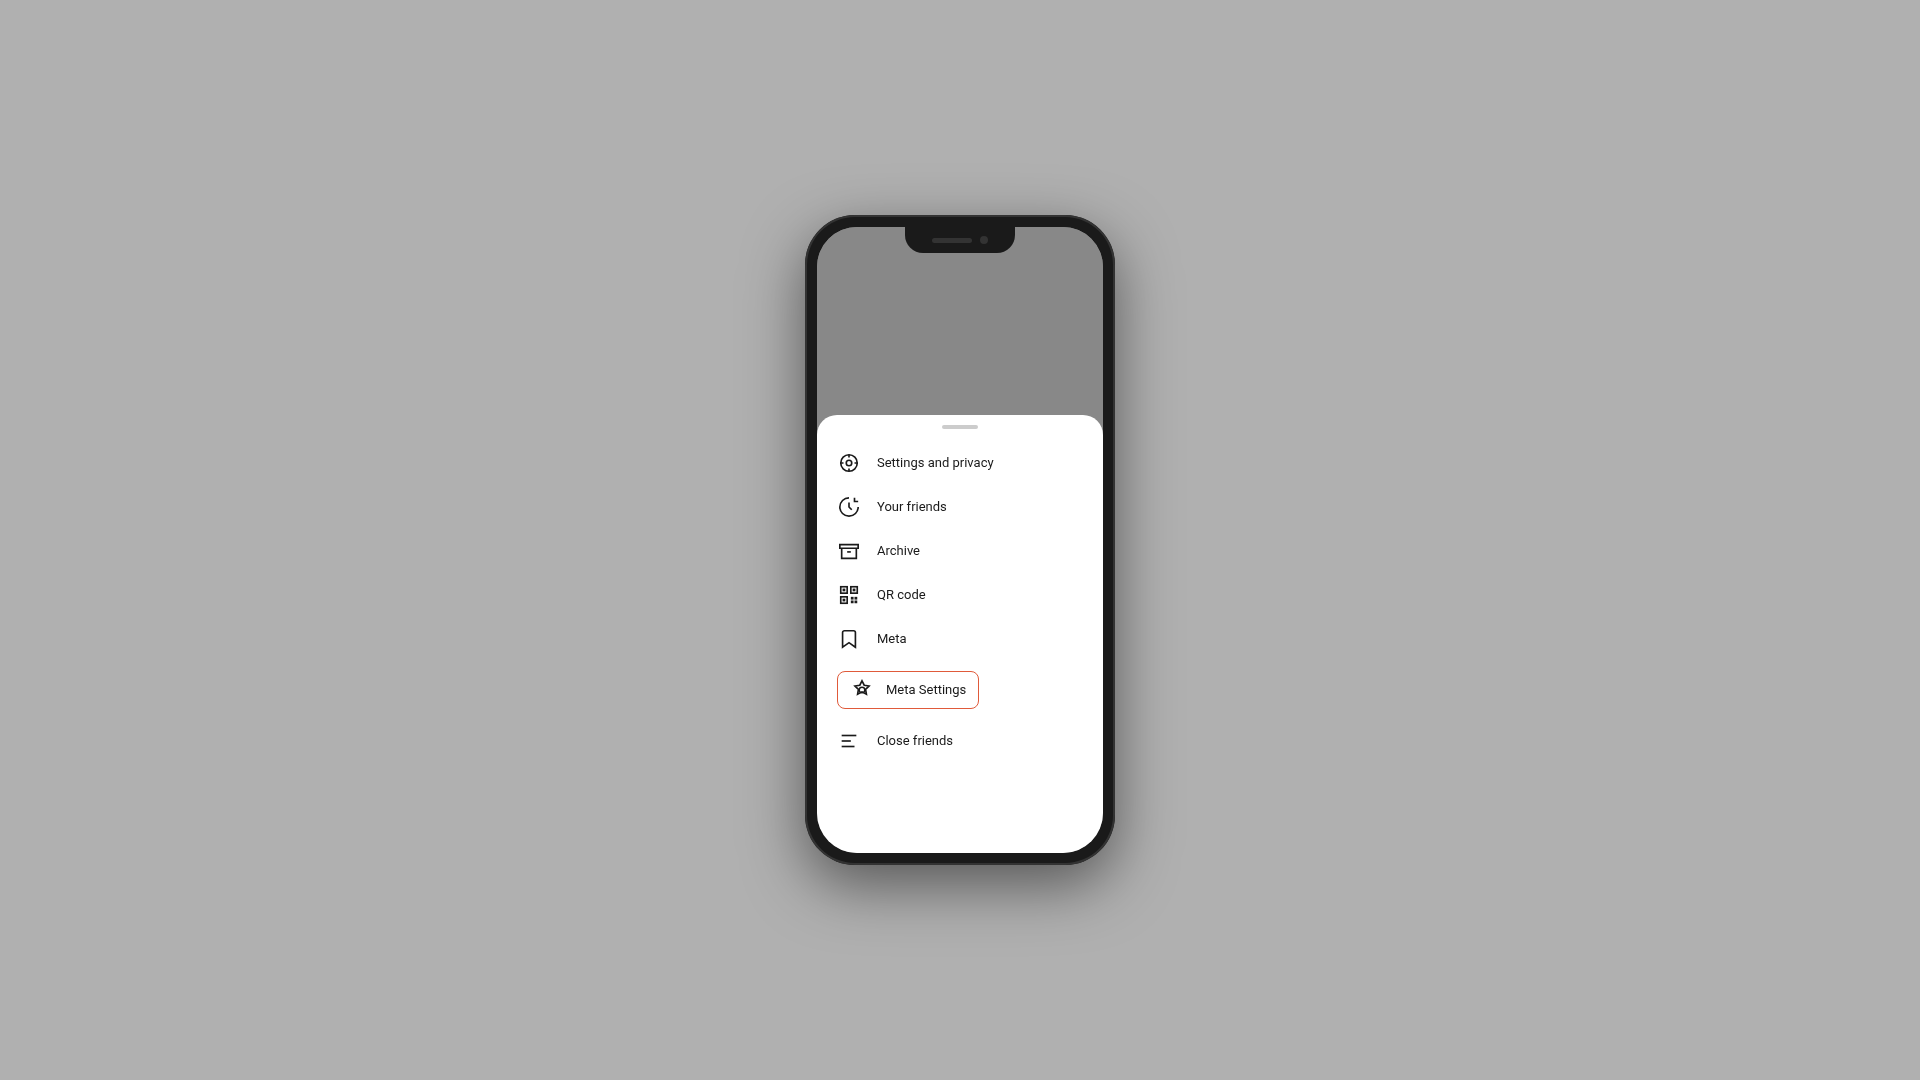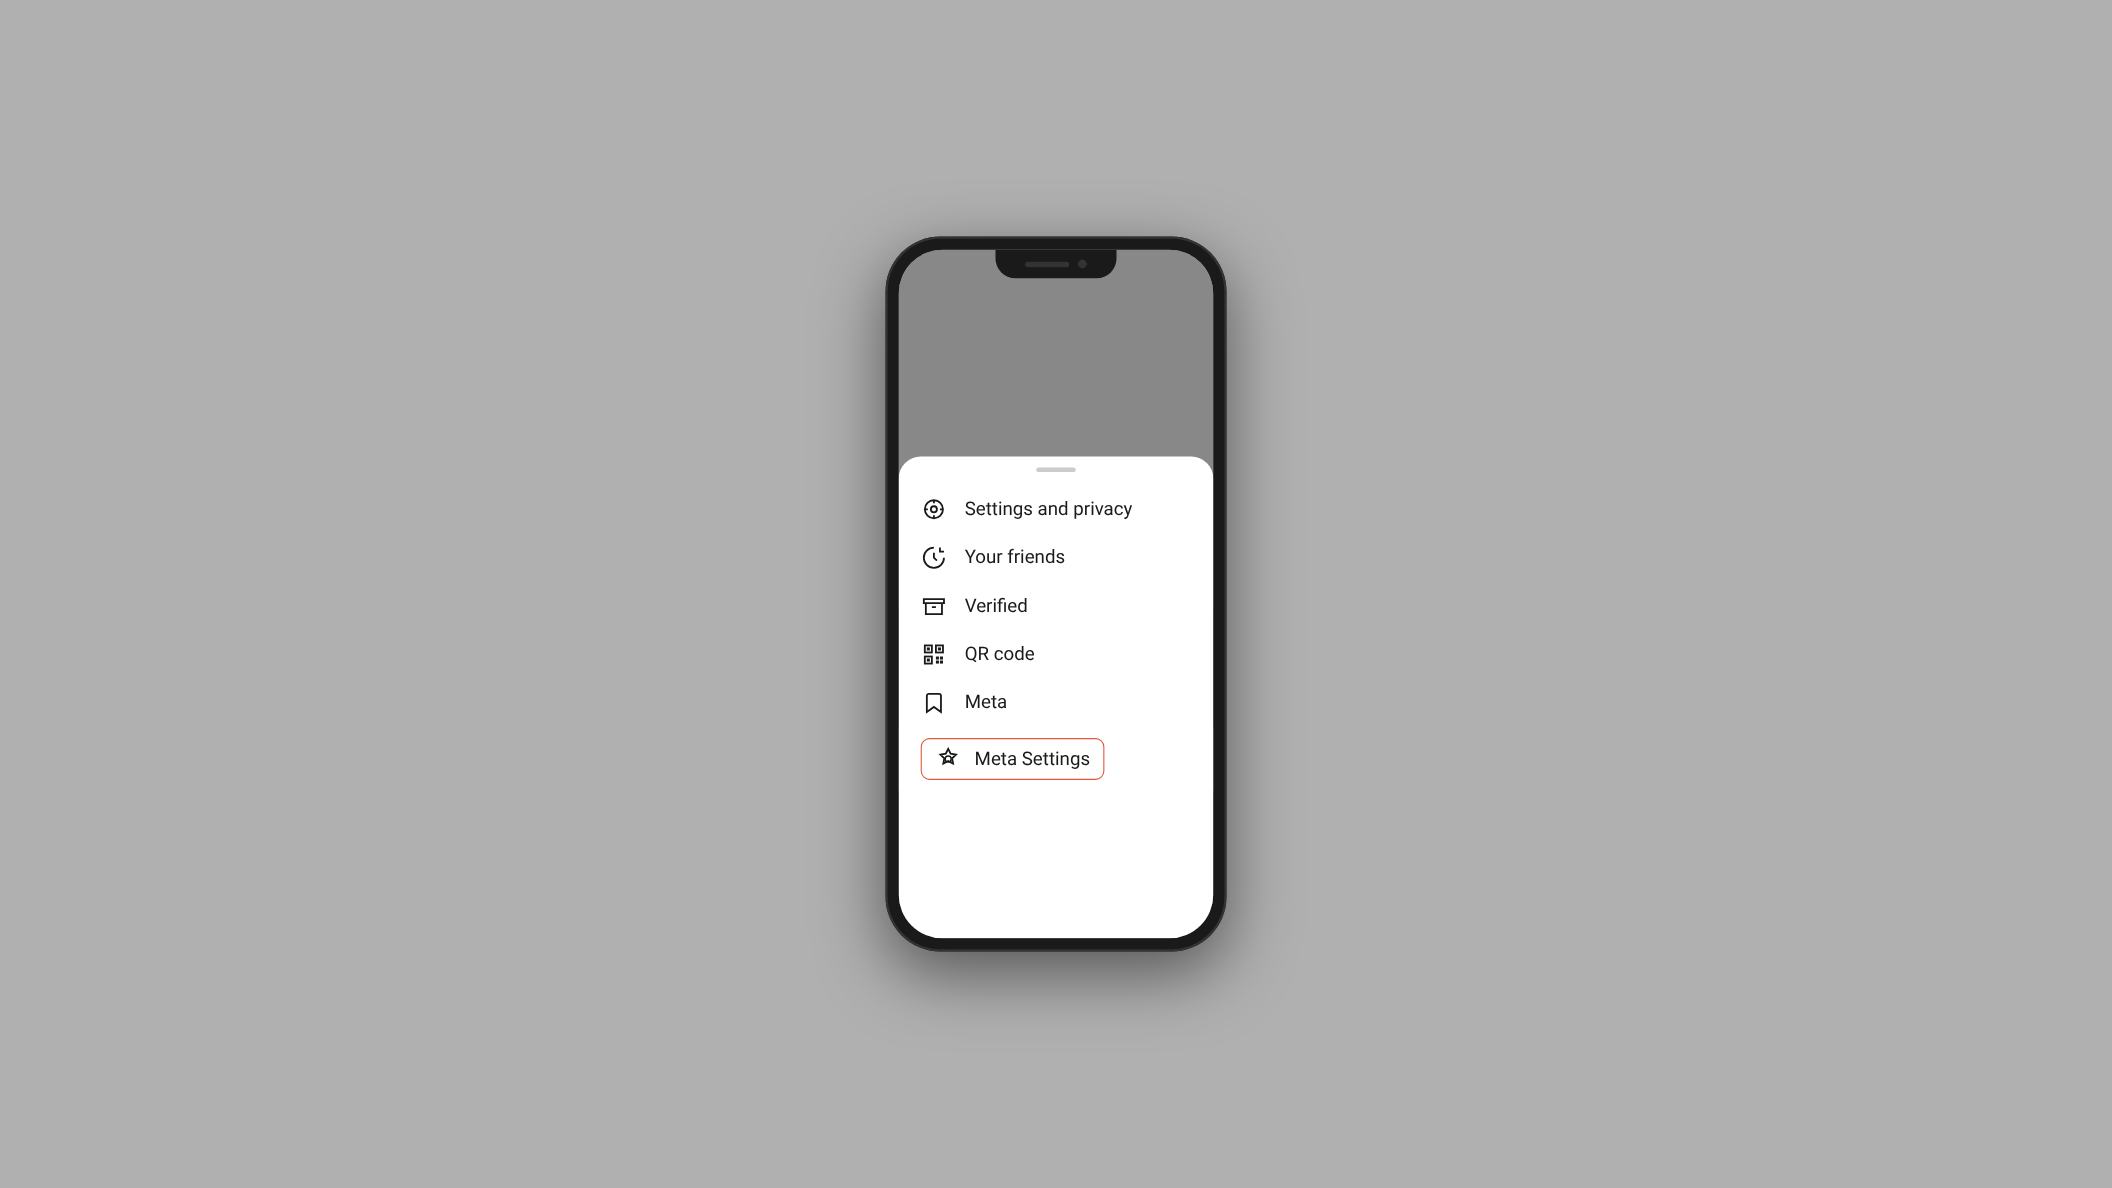--- a/index.html
+++ b/index.html
@@ -116,21 +116,21 @@
       align-items: center;
       justify-content: center;
     }
 
     .menu-icon svg {
       width: 22px;
       height: 22px;
     }
 
     .menu-label {
-      font-size: 17px;
+      font-size: 13px;
       color: #1a1a1a;
       font-weight: 400;
     }
 
     .meta-verified-item {
       background: #fff;
     }
 
     .meta-verified-highlight {
       border: 1.5px solid #e05a3a;
@@ -184,21 +184,21 @@
         </div>
 
         <div class="menu-item">
           <div class="menu-icon">
             <svg viewBox="0 0 24 24" fill="none" stroke="#1a1a1a" stroke-width="1.8">
               <path d="M20 9V20H4V9"></path>
               <path d="M2 5h20v4H2z"></path>
               <path d="M10 13h4"></path>
             </svg>
           </div>
-          <span class="menu-label">Verified</span>
+          <span class="menu-label">Archive</span>
         </div>
 
         <div class="menu-item">
           <div class="menu-icon">
             <svg viewBox="0 0 24 24" fill="none" stroke="#1a1a1a" stroke-width="1.8">
               <rect x="3" y="3" width="7" height="7"></rect>
               <rect x="14" y="3" width="7" height="7"></rect>
               <rect x="3" y="14" width="7" height="7"></rect>
               <rect x="5" y="5" width="3" height="3" fill="#1a1a1a" stroke="none"></rect>
               <rect x="16" y="5" width="3" height="3" fill="#1a1a1a" stroke="none"></rect>
@@ -229,20 +229,30 @@
             <div class="menu-icon">
               <svg viewBox="0 0 24 24" fill="none" stroke="#1a1a1a" stroke-width="1.8">
                 <path d="M12 2l2.4 4.8 5.3.8-3.8 3.7.9 5.2L12 14l-4.8 2.5.9-5.2L4.3 7.6l5.3-.8z"></path>
                 <circle cx="12" cy="12" r="3" stroke="#1a1a1a" stroke-width="1.5"></circle>
               </svg>
             </div>
             <span class="menu-label">Meta Settings</span>
           </div>
         </div>
 
+        <div class="menu-item">
+          <div class="menu-icon">
+            <svg viewBox="0 0 24 24" fill="none" stroke="#1a1a1a" stroke-width="1.8">
+              <line x1="4" y1="6" x2="20" y2="6"></line>
+              <line x1="4" y1="12" x2="14" y2="12"></line>
+              <line x1="4" y1="18" x2="18" y2="18"></line>
+            </svg>
+          </div>
+          <span class="menu-label">Close friends</span>
+        </div>
 
         <div class="menu-item">
           
           
         </div>
 
       </div>
     </div>
   </div>
 </div>

